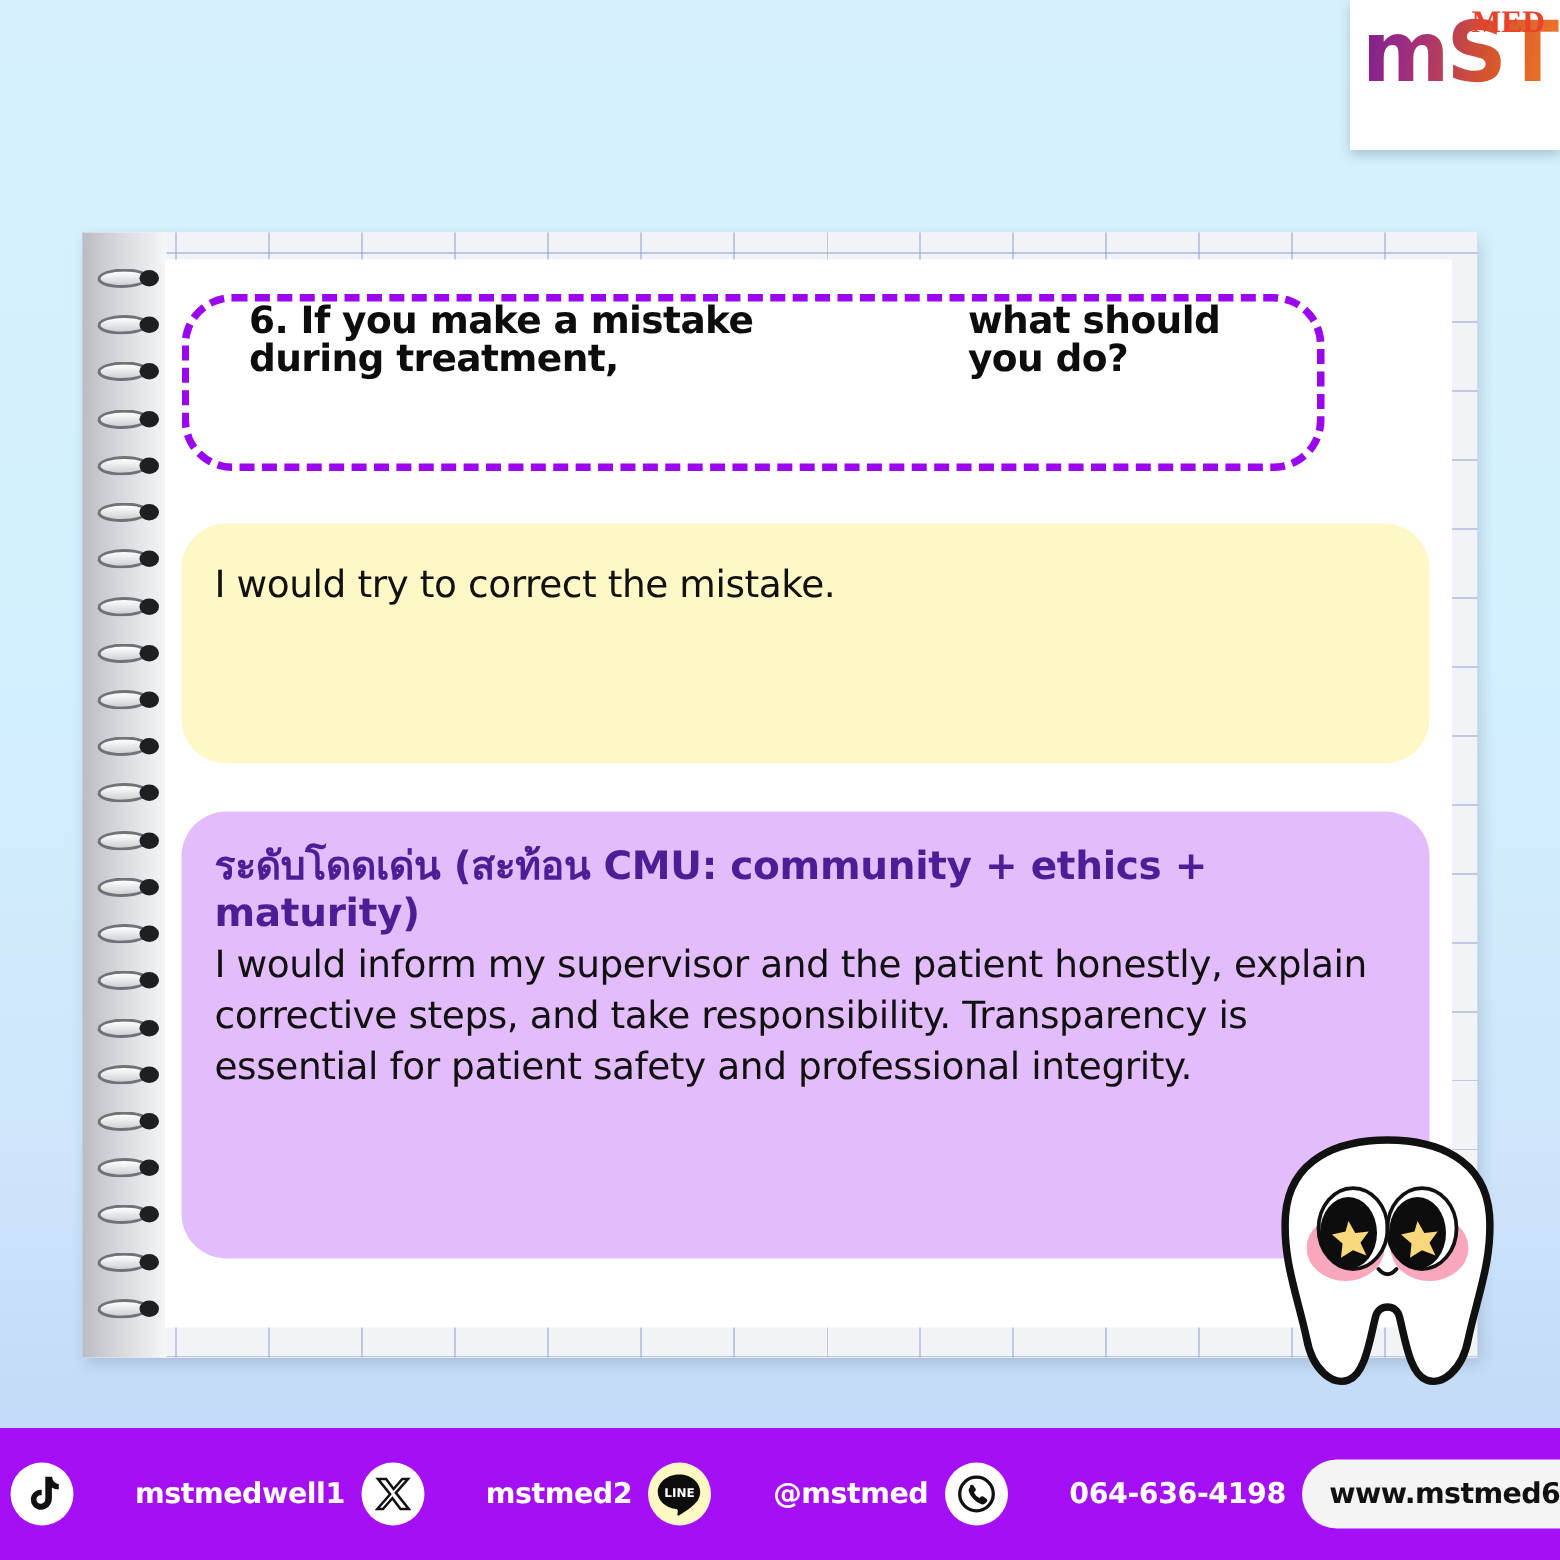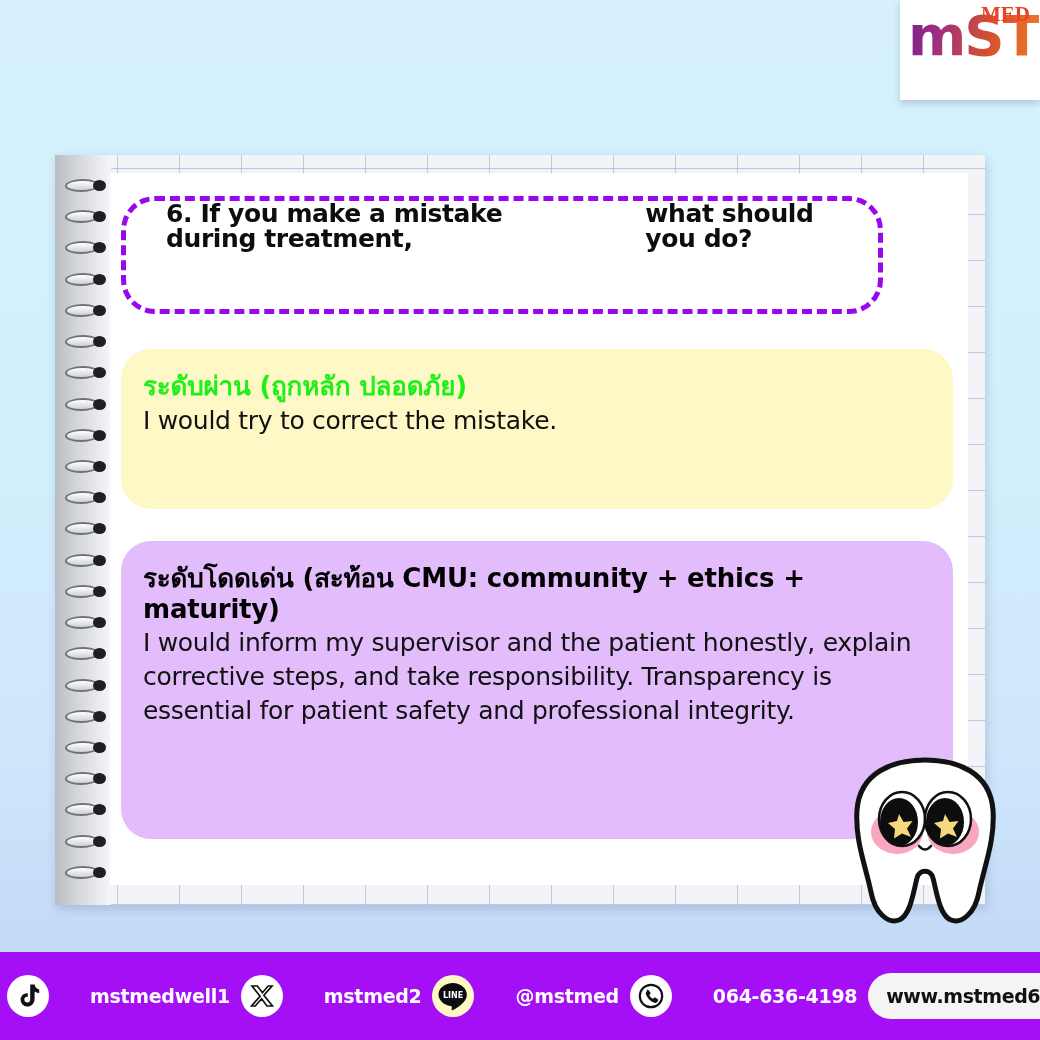--- a/index.html
+++ b/index.html
@@ -163,21 +163,21 @@
     background: #e3bcfb;
   }
   .ans-head {
     font-family: "DejaVu Sans", sans-serif;
     font-size: 26px;
     font-weight: bold;
     line-height: 1.18;
     letter-spacing: -0.2px;
   }
   #pass-head { color: #1ef019; }
-  #excellent-head { color: #000000; }
+  #excellent-head { color: #4c1d95; }
   .ans-body {
     font-family: "DejaVu Sans", sans-serif;
     font-size: 25px;
     color: #111111;
     line-height: 1.36;
     letter-spacing: -0.3px;
     margin-top: 2px;
   }
 
   
@@ -348,21 +348,20 @@
           <div class="knob"></div>
         </div>
     </div>
 
     <div id="question-box">
       <div class="q-line first">6. If you make a mistake during treatment,</div>
       <div class="q-line second">what should you do?</div>
     </div>
 
     <div id="pass-box" class="answer-box">
-      <div class="ans-head" id="pass-head">ระดับผ่าน (ถูกหลัก ปลอดภัย)</div>
       <div class="ans-body">I would try to correct the mistake.</div>
     </div>
 
     <div id="excellent-box" class="answer-box">
       <div class="ans-head" id="excellent-head">ระดับโดดเด่น (สะท้อน CMU: community + ethics + maturity)</div>
       <div class="ans-body">I would inform my supervisor and the patient honestly, explain corrective steps, and take responsibility. Transparency is essential for patient safety and professional integrity.</div>
     </div>
   </div>
 
   <svg id="tooth" viewBox="0 0 160 175">

